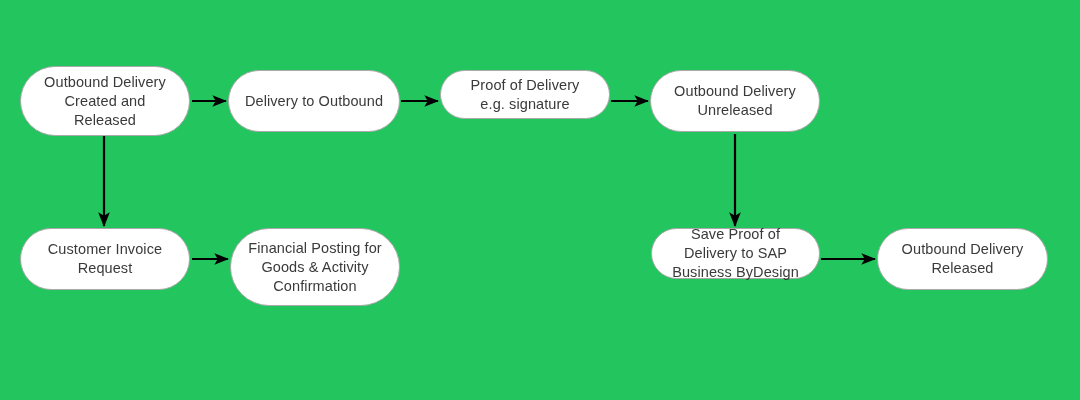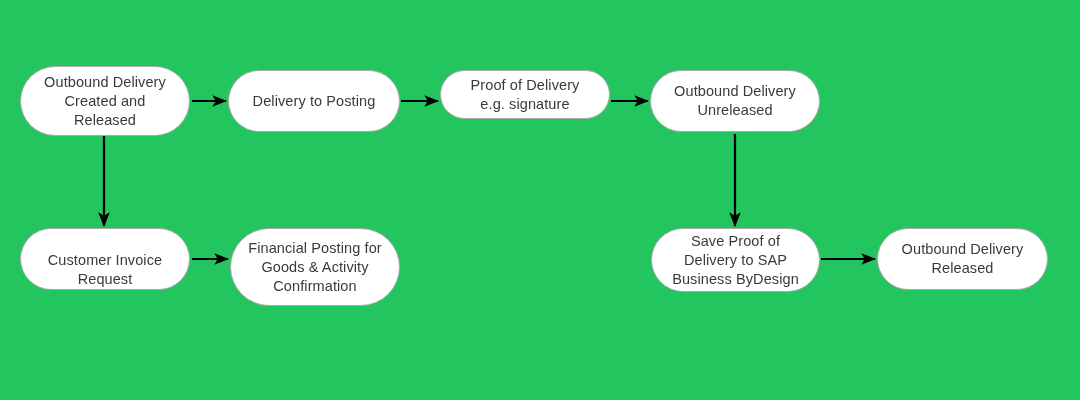--- a/index.html
+++ b/index.html
@@ -64,29 +64,29 @@
         <line x1="104" y1="134" x2="104" y2="226" stroke="#000000" stroke-width="2.2" marker-end="url(#arrowhead)"></line>
         <line x1="192" y1="259" x2="228" y2="259" stroke="#000000" stroke-width="2.2" marker-end="url(#arrowhead)"></line>
         <line x1="735" y1="134" x2="735" y2="226" stroke="#000000" stroke-width="2.2" marker-end="url(#arrowhead)"></line>
         <line x1="821" y1="259" x2="875" y2="259" stroke="#000000" stroke-width="2.2" marker-end="url(#arrowhead)"></line>
       </g>
   </svg>
   <div id="node-layer">
       <div class="node" style="left: 20px; top: 66px; width: 170px; height: 70px;"><span class="node-label">Outbound Delivery
 Created and
 Released</span></div>
-      <div class="node" style="left: 228px; top: 70px; width: 172px; height: 62px;"><span class="node-label">Delivery to Posting</span></div>
+      <div class="node" style="left: 228px; top: 70px; width: 172px; height: 62px;"><span class="node-label">Delivery to Outbound</span></div>
       <div class="node" style="left: 440px; top: 70px; width: 170px; height: 49px;"><span class="node-label">Proof of Delivery
 e.g. signature</span></div>
       <div class="node" style="left: 650px; top: 70px; width: 170px; height: 62px;"><span class="node-label">Outbound Delivery
 Unreleased</span></div>
-      <div class="node" style="left: 20px; top: 228px; width: 170px; height: 62px; align-items: flex-end;"><span class="node-label">Customer Invoice
+      <div class="node" style="left: 20px; top: 228px; width: 170px; height: 62px;"><span class="node-label">Customer Invoice
 Request</span></div>
       <div class="node" style="left: 230px; top: 228px; width: 170px; height: 78px;"><span class="node-label">Financial Posting for
 Goods &amp; Activity
 Confirmation</span></div>
-      <div class="node" style="left: 651px; top: 228px; width: 169px; height: 64px;"><span class="node-label">Save Proof of
+      <div class="node" style="left: 651px; top: 228px; width: 169px; height: 51px;"><span class="node-label">Save Proof of
 Delivery to SAP
 Business ByDesign</span></div>
       <div class="node" style="left: 877px; top: 228px; width: 171px; height: 62px;"><span class="node-label">Outbound Delivery
 Released</span></div>
     </div>
 </div>
 
 </body></html>

